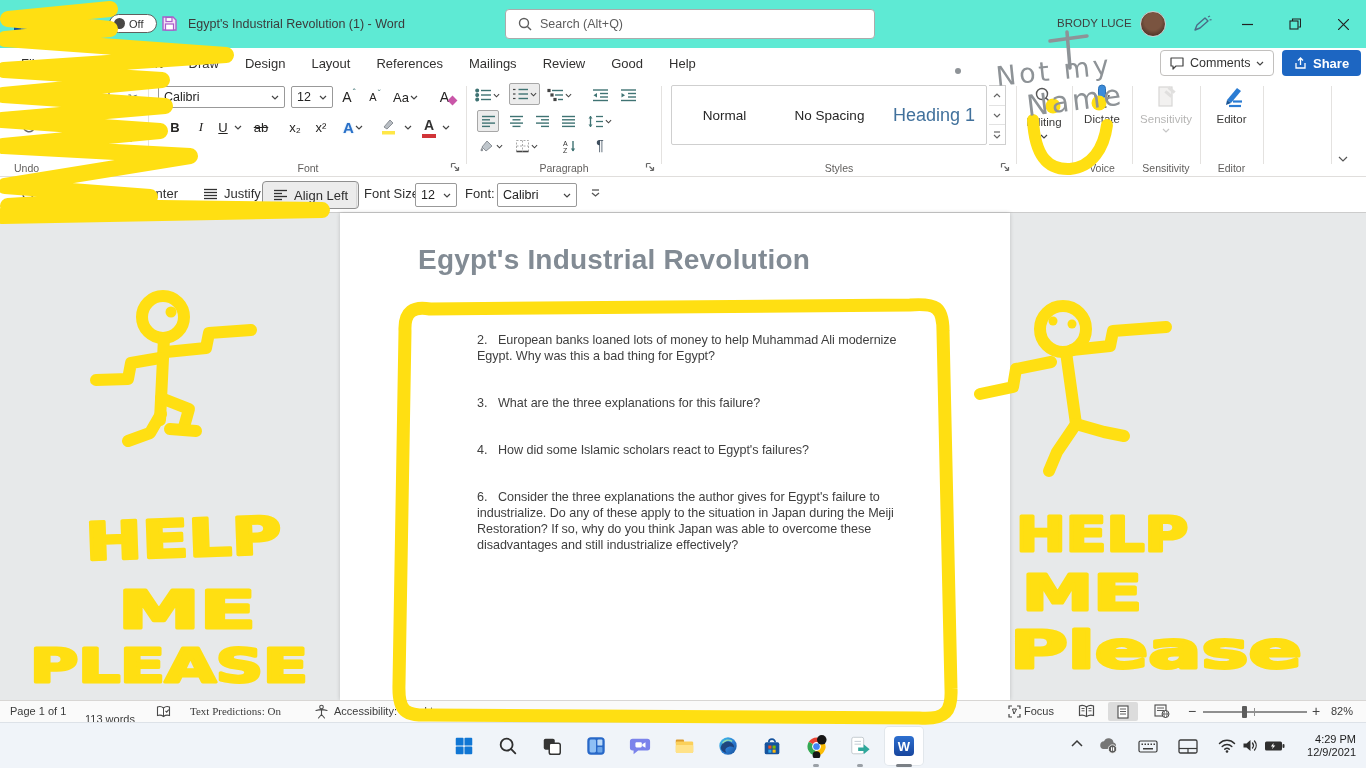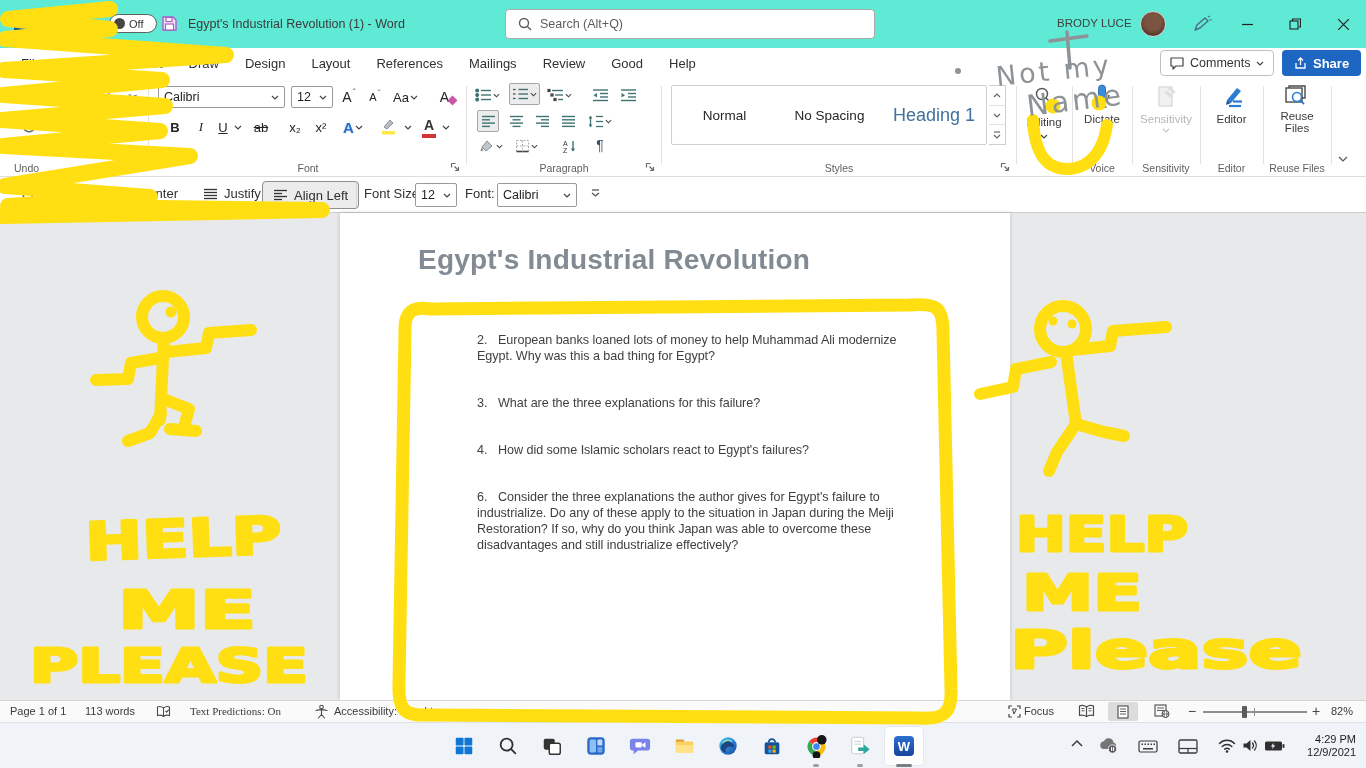--- a/index.html
+++ b/index.html
@@ -558,33 +558,20 @@
             <path d="M8 16 L18 4 L22 7 L12 19 Z" fill="#2b7cd3"></path>
             <path d="M8 16 L7 21 L12 19 Z" fill="#1a5596"></path>
             <line x1="10" y1="22" x2="22" y2="22" stroke="#2b7cd3" stroke-width="2.2"></line>
             <line x1="14" y1="17.5" x2="23" y2="17.5" stroke="#2b7cd3" stroke-width="2.2"></line>
           </svg>
         <span style="font-size:11.5px;color:#3b3a39;">Editor</span>
       </div>
       <div class="glabel">Editor</div>
     </div>
 
-    <div class="abs" style="left:1263px;top:0;width:68px;height:99px;">
-      <div class="abs" style="left:0;top:6px;width:68px;display:flex;flex-direction:column;align-items:center;gap:2px;">
-        <svg width="26" height="24" viewBox="0 0 26 24">
-            <rect x="2" y="4" width="16" height="14" fill="none" stroke="#4a4a4a" stroke-width="1.4"></rect>
-            <path d="M5 4 v-2 h16 v12 h-3" fill="none" stroke="#4a4a4a" stroke-width="1.4"></path>
-            <circle cx="13" cy="13" r="4.5" fill="#fff" stroke="#2b7cd3" stroke-width="1.6"></circle>
-            <line x1="16.3" y1="16.3" x2="20" y2="20" stroke="#2b7cd3" stroke-width="1.8"></line>
-          </svg>
-        <span style="font-size:11.5px;color:#3b3a39;">Reuse</span>
-        <span style="font-size:11.5px;color:#3b3a39;margin-top:-2px;">Files</span>
-      </div>
-      <div class="glabel">Reuse Files</div>
-    </div>
 
     <div class="abs" style="left:1338px;top:78px;">
         <svg width="10" height="6" viewBox="0 0 10 6">
           <path d="M1 1 L5 5 L9 1" fill="none" stroke="#555" stroke-width="1.2"></path>
         </svg>
       </div>
   </div>
 
   <div class="abs quickbar">
     <div class="abs" style="left:20px;top:10px;">
@@ -650,21 +637,21 @@
         <div class="q"><span class="qnum">2.</span><span>European banks loaned lots of money to help Muhammad Ali modernize Egypt. Why was this a bad thing for Egypt?</span></div>
         <div class="q"><span class="qnum">3.</span><span>What are the three explanations for this failure?</span></div>
         <div class="q"><span class="qnum">4.</span><span>How did some Islamic scholars react to Egypt's failures?</span></div>
         <div class="q"><span class="qnum">6.</span><span>Consider the three explanations the author gives for Egypt's failure to industrialize. Do any of these apply to the situation in Japan during the Meiji Restoration? If so, why do you think Japan was able to overcome these disadvantages and still industrialize effectively?</span></div>
       </div>
     </div>
   </div>
 
   <div class="abs statusbar">
     <span class="sb-it" style="left:10px;">Page 1 of 1</span>
-    <span class="sb-it" style="left:85px;">113 words</span>
+    <span class="sb-it" style="left:85px;margin-top:8px;">113 words</span>
     <span class="sb-it" style="left:156px;top:3px;">
         <svg width="15" height="15" viewBox="0 0 15 15">
           <path d="M1.5 3 C4 2 6 2.7 7.5 4 C9 2.7 11 2 13.5 3 V11.5 C11 10.7 9 11.3 7.5 12.5 C6 11.3 4 10.7 1.5 11.5 Z" fill="#fff" stroke="#4a4a4a" stroke-width="1.1"></path>
           <line x1="7.5" y1="4" x2="7.5" y2="12.3" stroke="#4a4a4a" stroke-width="1"></line>
           <path d="M9.5 6.8 l1.2 1.4 2 -2.6" fill="none" stroke="#4a4a4a" stroke-width="1.1"></path>
         </svg>
       </span>
     <span class="sb-it" style="left:190px;font-family:Liberation Serif, serif;">Text Predictions: On</span>
     <span class="sb-it" style="left:314px;top:3px;">
         <svg width="15" height="15" viewBox="0 0 15 15">

